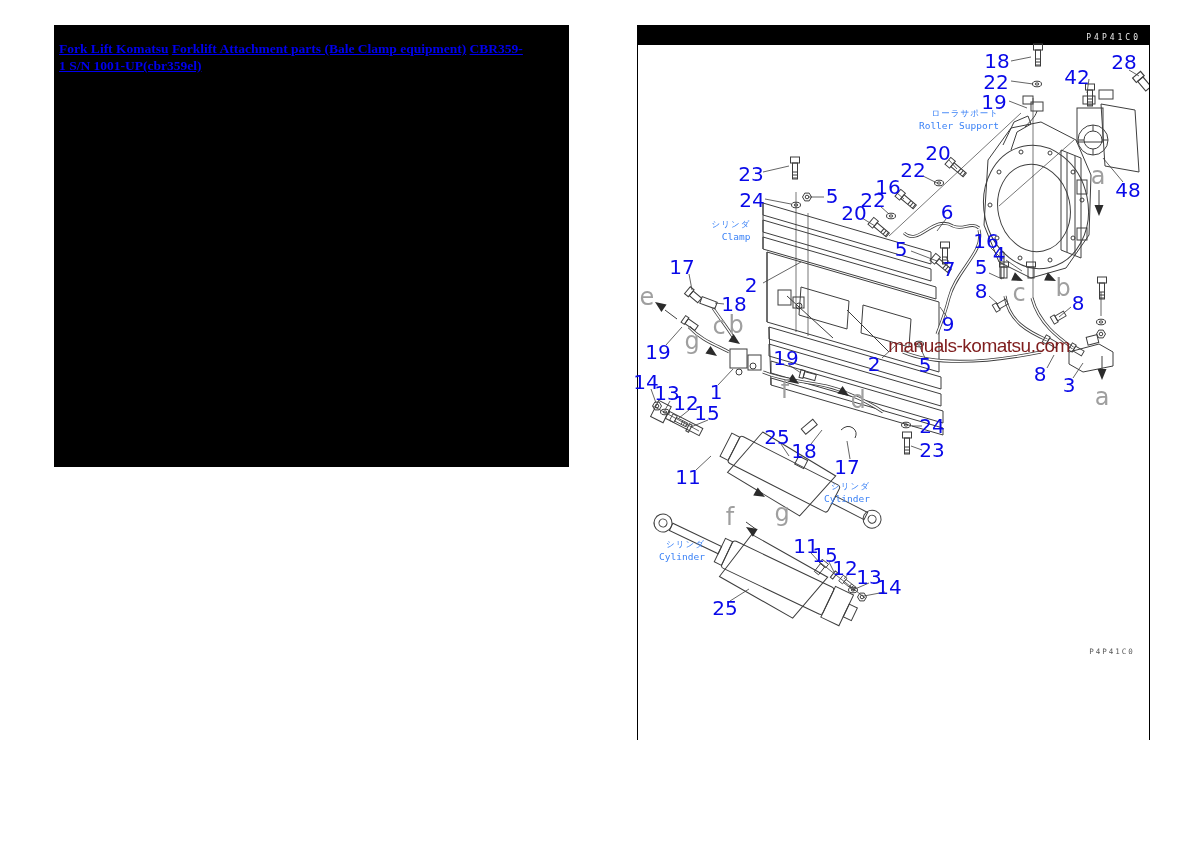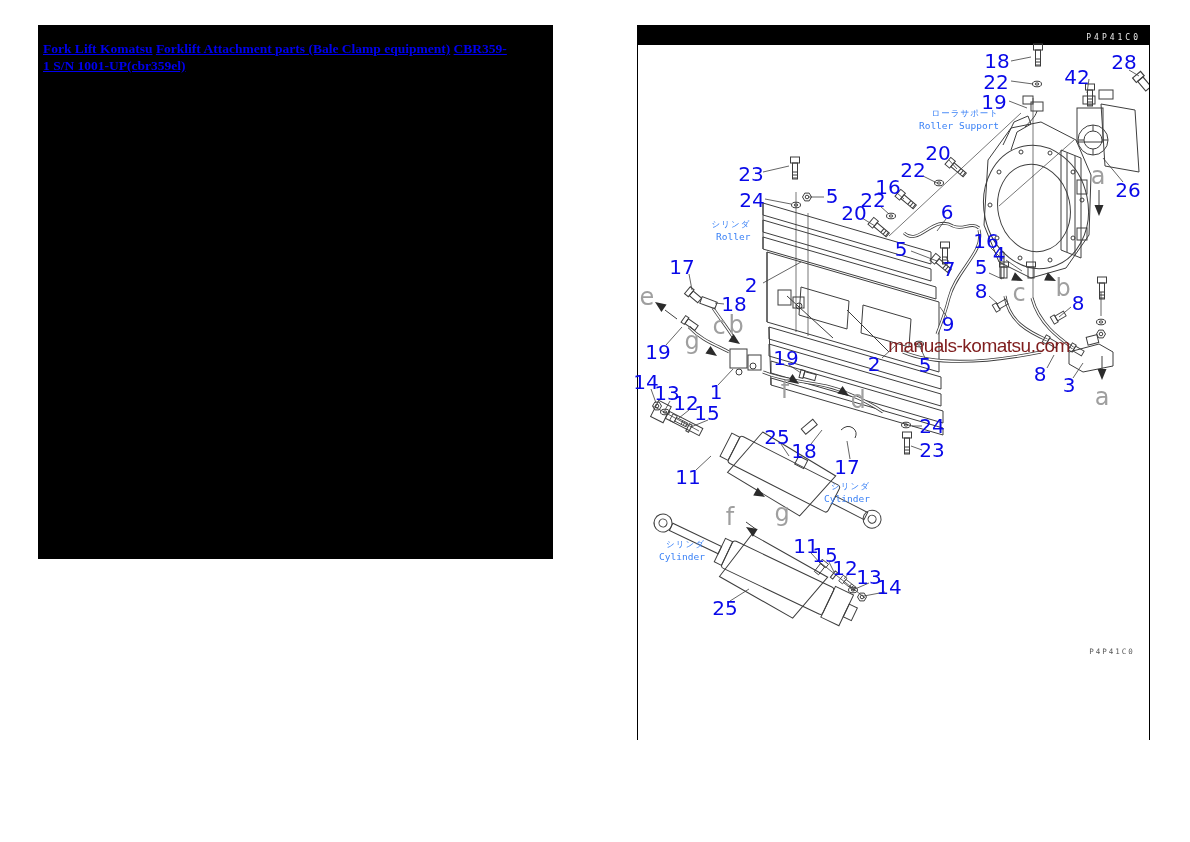--- a/index.html
+++ b/index.html
@@ -1,19 +1,19 @@
 <!DOCTYPE html>
 <html><head>
 <meta charset="utf-8">
 <style>
   html,body{margin:0;padding:0;background:#fff;}
   .page{position:relative;width:1190px;height:842px;background:#fff;overflow:hidden;
         font-family:"Liberation Sans",sans-serif;}
   
-  .black-panel{position:absolute;left:38px;top:25px;width:515px;height:534px;background:#000;}
+  .black-panel{position:absolute;left:54px;top:25px;width:515px;height:442px;background:#000;}
   .breadcrumb{padding:16px 40px 0 5px;width:470px;
 
               font-family:"Liberation Serif",serif;font-weight:bold;font-size:13.5px;line-height:1.25;}
   .breadcrumb a{color:#0000ee;text-decoration:underline;cursor:pointer;}
   
   .diagram-panel{position:absolute;left:637px;top:25px;width:511px;height:715px;background:#fff;
                  border-left:1px solid #000;border-right:1px solid #000;}
   .top-bar{position:absolute;left:0;top:0;width:100%;height:20px;background:#000;
            display:flex;justify-content:flex-end;align-items:flex-end;box-sizing:border-box;padding:0 8px 3px 0;}
   .code-top{color:#e8e8e8;font:8px "DejaVu Sans Mono",monospace;letter-spacing:3px;}
@@ -306,21 +306,21 @@
   </div>
 
   <div class="label-layer" style="--blue: #0909e8; --gray: #9f9f9f;">
     <div class="watermark">manuals-komatsu.com</div>
     <div class="code-bottom">P4P41C0</div>
   <span class="plbl" style="left: 997px; top: 61px;">18</span>
       <span class="plbl" style="left: 996px; top: 82px;">22</span>
       <span class="plbl" style="left: 994px; top: 102px;">19</span>
       <span class="plbl" style="left: 1077px; top: 77px;">42</span>
       <span class="plbl" style="left: 1124px; top: 62px; text-align: right;">28</span>
-      <span class="plbl" style="left: 1128px; top: 190px;">26</span>
+      <span class="plbl" style="left: 1128px; top: 190px;">48</span>
       <span class="plbl" style="left: 938px; top: 153px;">20</span>
       <span class="plbl" style="left: 913px; top: 170px;">22</span>
       <span class="plbl" style="left: 888px; top: 187px;">16</span>
       <span class="plbl" style="left: 751px; top: 174px;">23</span>
       <span class="plbl" style="left: 752px; top: 200px;">24</span>
       <span class="plbl" style="left: 832px; top: 196px;">5</span>
       <span class="plbl" style="left: 854px; top: 213px;">20</span>
       <span class="plbl" style="left: 873px; top: 200px;">22</span>
       <span class="plbl" style="left: 947px; top: 212px;">6</span>
       <span class="plbl" style="left: 986px; top: 241px;">16</span>
@@ -368,21 +368,21 @@
       <span class="rletter" style="left: 785px; top: 390px;">f</span>
       <span class="rletter" style="left: 730px; top: 517px;">f</span>
       <span class="rletter" style="left: 692px; top: 341px;">g</span>
       <span class="rletter" style="left: 782px; top: 513px;">g</span>
       <span class="complbl" style="left: 959px; top: 108px;">
         <div class="jp">ローラサポート</div>
         <div class="en">Roller Support</div>
       </span>
       <span class="complbl" style="left: 731px; top: 219px;">
         <div class="jp">シリンダ</div>
-        <div class="en">Roller</div>
+        <div class="en">Clamp</div>
       </span>
       <span class="complbl" style="left: 847px; top: 481px;">
         <div class="jp">シリンダ</div>
         <div class="en">Cylinder</div>
       </span>
       <span class="complbl" style="left: 682px; top: 539px;">
         <div class="jp">シリンダ</div>
         <div class="en">Cylinder</div>
       </span>
     </div>

